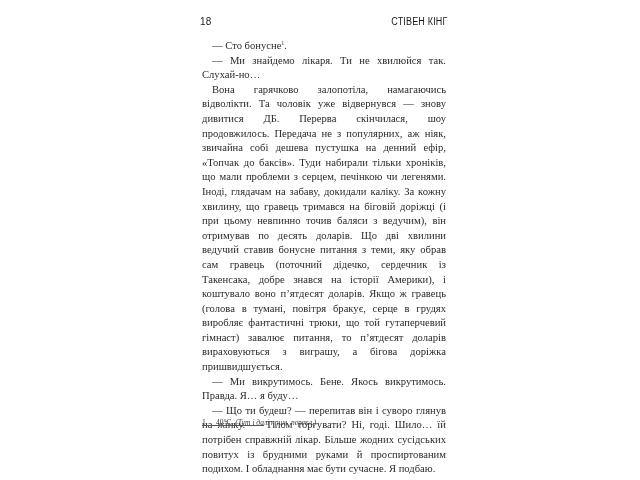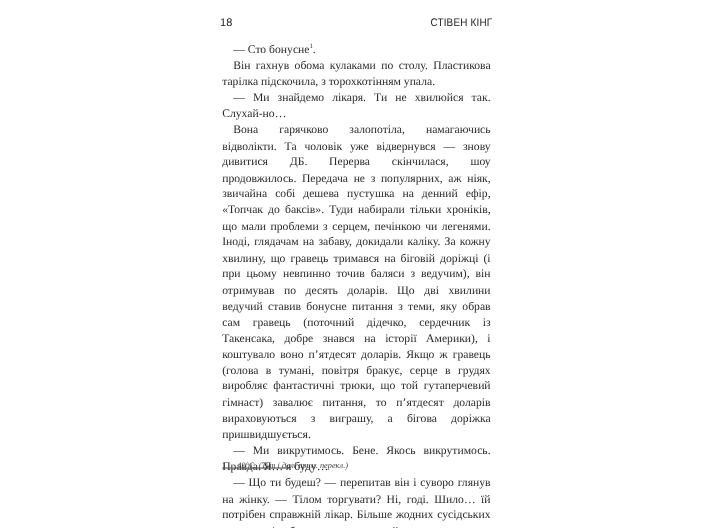--- a/index.html
+++ b/index.html
@@ -37,21 +37,20 @@
 <body>
 
 <div class="page">
   <div class="running-head">
     <span class="page-number">18</span>
     <span class="author">СТІВЕН КІНГ</span>
   </div>
 
   <div class="body-text">
     <p><span>— Сто бонусне</span><sup>1</sup><span>.</span></p>
-    <p>Він гахнув обома кулаками по столу. Пластикова тарілка підскочила, з торохкотінням упала.</p>
     <p>— Ми знайдемо лікаря. Ти не хвилюйся так. Слухай-но…</p>
     <p>Вона гарячково залопотіла, намагаючись відволікти. Та чоловік уже відвернувся — знову дивитися ДБ. Перерва скінчилася, шоу продовжилось. Передача не з популярних, аж ніяк, звичайна собі дешева пустушка на денний ефір, «Топчак до баксів». Туди набирали тільки хроніків, що мали проблеми з серцем, печінкою чи легенями. Іноді, глядачам на забаву, докидали каліку. За кожну хвилину, що гравець тримався на біговій доріжці (і при цьому невпинно точив баляси з ведучим), він отримував по десять доларів. Що дві хвилини ведучий ставив бонусне питання з теми, яку обрав сам гравець (поточний дідечко, сердечник із Такенсака, добре знався на історії Америки), і коштувало воно п’ятдесят доларів. Якщо ж гравець (голова в тумані, повітря бракує, серце в грудях виробляє фантастичні трюки, що той гутаперчевий гімнаст) завалює питання, то п’ятдесят доларів вираховуються з виграшу, а бігова доріжка пришвидшується.</p>
     <p>— Ми викрутимось. Бене. Якось викрутимось. Правда. Я… я буду…</p>
     <p>— Що ти будеш? — перепитав він і суворо глянув на жінку. — Тілом торгувати? Ні, годі. Шило… їй потрібен справжній лікар. Більше жодних сусідських повитух із брудними руками й проспиртованим подихом. І обладнання має бути сучасне. Я подбаю.</p>
 
   </div>
 
   <div class="footnote-rule"></div>
   <div class="footnote">
     <span class="fn-mark">1</span><span>40°C. </span><span class="fn-note">(Тут і далі прим. перекл.)</span>

